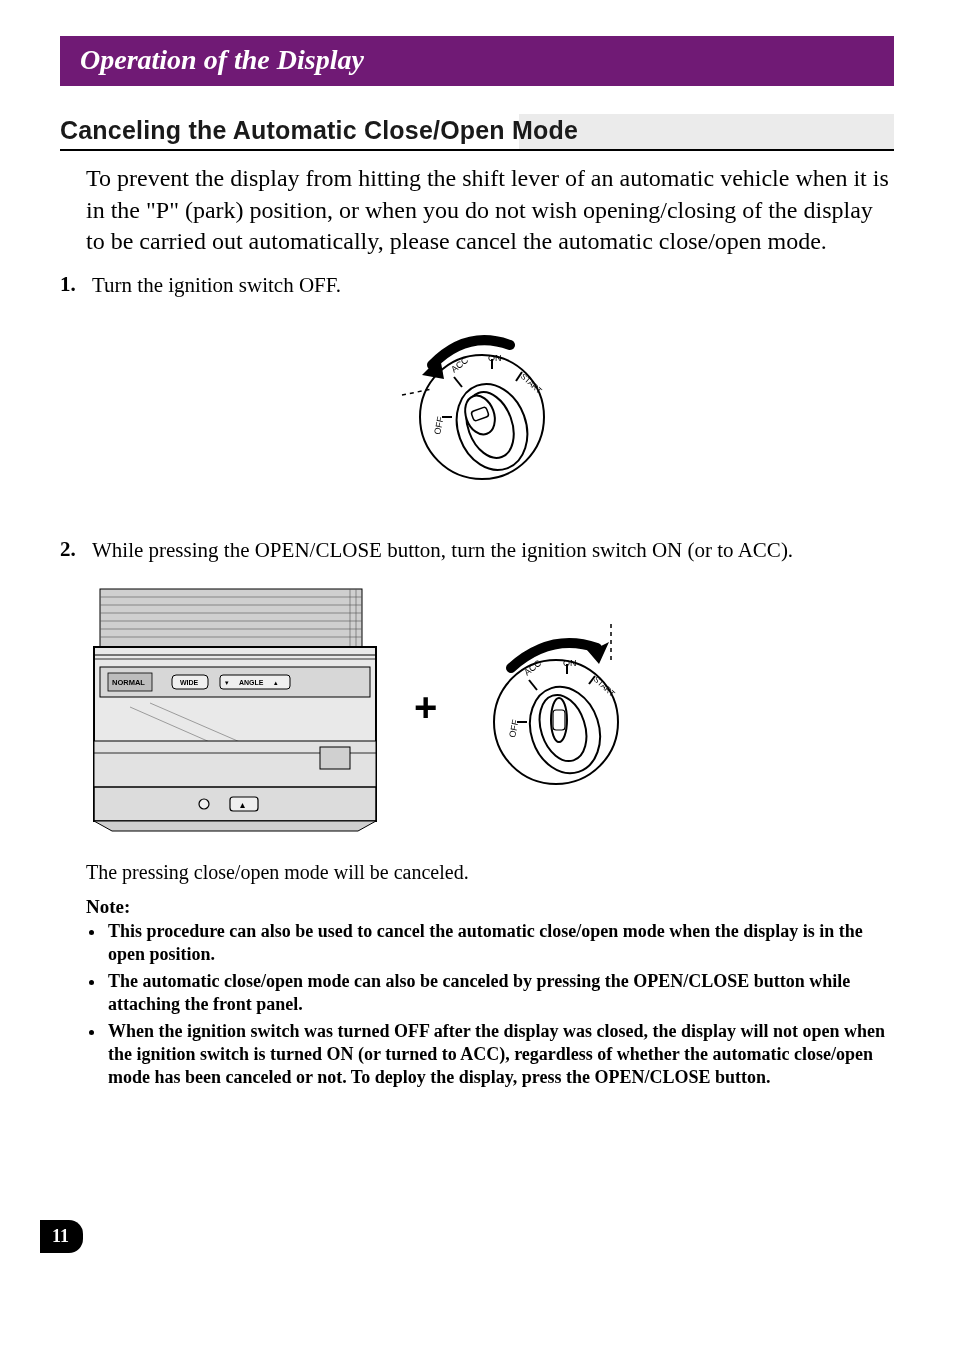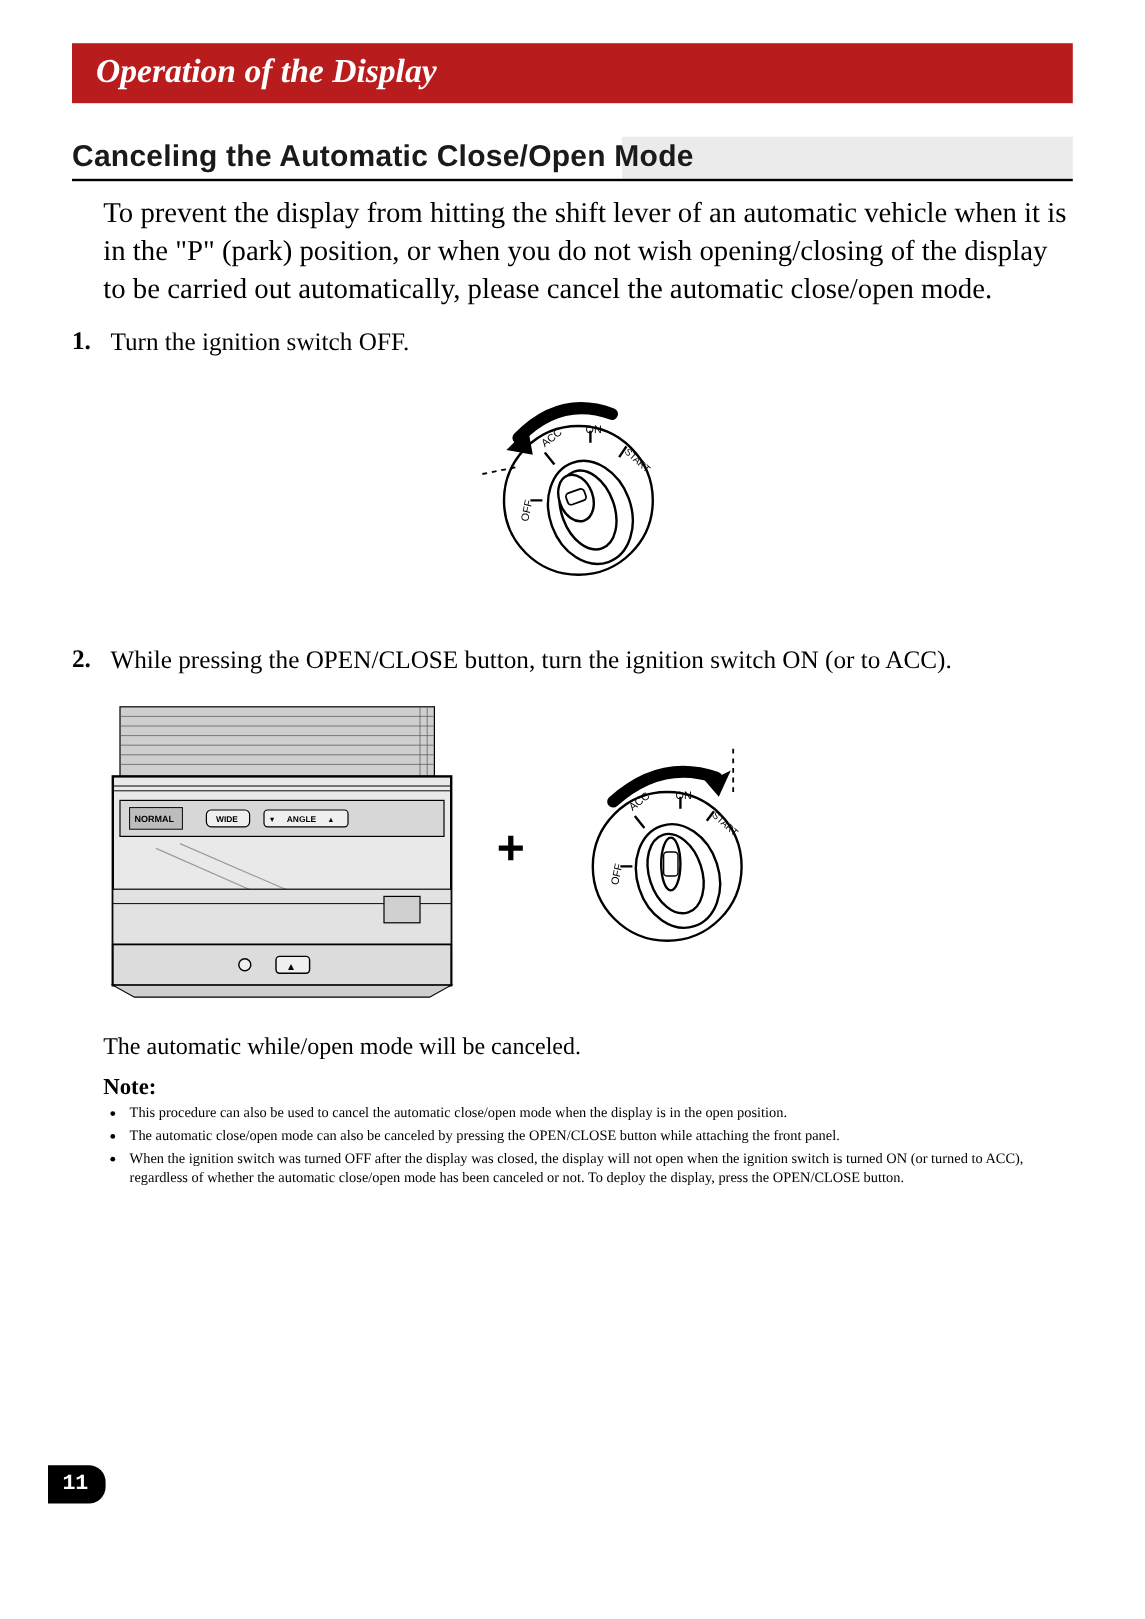--- a/index.html
+++ b/index.html
@@ -8,21 +8,21 @@
     height: 1349px;
     background: #ffffff;
     font-family: "Times New Roman", Times, serif;
     color: #000;
     position: relative;
   }
   .page {
     padding: 36px 60px 40px 60px;
   }
   .header-bar {
-    background: #b91c1c;
+    background: #701a75;
     color: #fff;
     font-style: italic;
     font-weight: bold;
     font-size: 28px;
     padding: 8px 20px 10px 20px;
     margin-bottom: 28px;
     font-family: "Times New Roman", Times, serif;
   }
   .section-title-wrap {
     border-bottom: 2px solid #000;
@@ -77,43 +77,44 @@
     font-weight: bold;
     font-size: 19px;
     margin-top: 10px;
     margin-left: 26px;
   }
   ul.notes {
     margin-left: 46px;
     margin-top: 2px;
   }
   ul.notes li {
-    font-size: 12px;
+    font-size: 18px;
     line-height: 1.28;
     margin-bottom: 4px;
     list-style: disc;
     padding-left: 2px;
+    font-weight: bold;
   }
   .result-text {
     font-size: 20px;
     margin-left: 26px;
     margin-top: 24px;
     margin-bottom: 12px;
   }
   .page-num-tab {
     position: absolute;
     left: 40px;
     bottom: 96px;
     background: #000;
     color: #fff;
     font-weight: bold;
     font-size: 18px;
     padding: 6px 14px 6px 12px;
     border-radius: 0 14px 14px 0;
-    font-family: Liberation Mono, monospace;
+    font-family: Liberation Serif, serif;
   }
   svg { display: block; }
   .ignition-svg { width: 170px; height: 180px; }
   .device-svg { width: 290px; height: 250px; }
 </style>
 </head>
 <body>
 
 <div class="page">
 
@@ -240,21 +241,21 @@
       <line x1="140" y1="6" x2="140" y2="44" stroke="#000" stroke-width="1.5" stroke-dasharray="4 4"></line>
 
       <text x="44" y="120" font-size="9" font-family="Arial" transform="rotate(-78 44 120)">OFF</text>
       <text x="56" y="58" font-size="9" font-family="Arial" transform="rotate(-38 56 58)">ACC</text>
       <text x="92" y="48" font-size="9" font-family="Arial">ON</text>
       <text x="122" y="62" font-size="8" font-family="Arial" transform="rotate(42 122 62)">START</text>
     </svg>
 
   </div>
 
-  <p class="result-text">The automatic while/open mode will be canceled.</p>
+  <p class="result-text">The pressing close/open mode will be canceled.</p>
 
   <p class="note-heading">Note:</p>
   <ul class="notes">
     <li>This procedure can also be used to cancel the automatic close/open mode when the display is in the open position.</li>
     <li>The automatic close/open mode can also be canceled by pressing the OPEN/CLOSE button while attaching the front panel.</li>
     <li>When the ignition switch was turned OFF after the display was closed, the display will not open when the ignition switch is turned ON (or turned to ACC), regardless of whether the automatic close/open mode has been canceled or not. To deploy the display, press the OPEN/CLOSE button.</li>
   </ul>
 
 </div>
 

